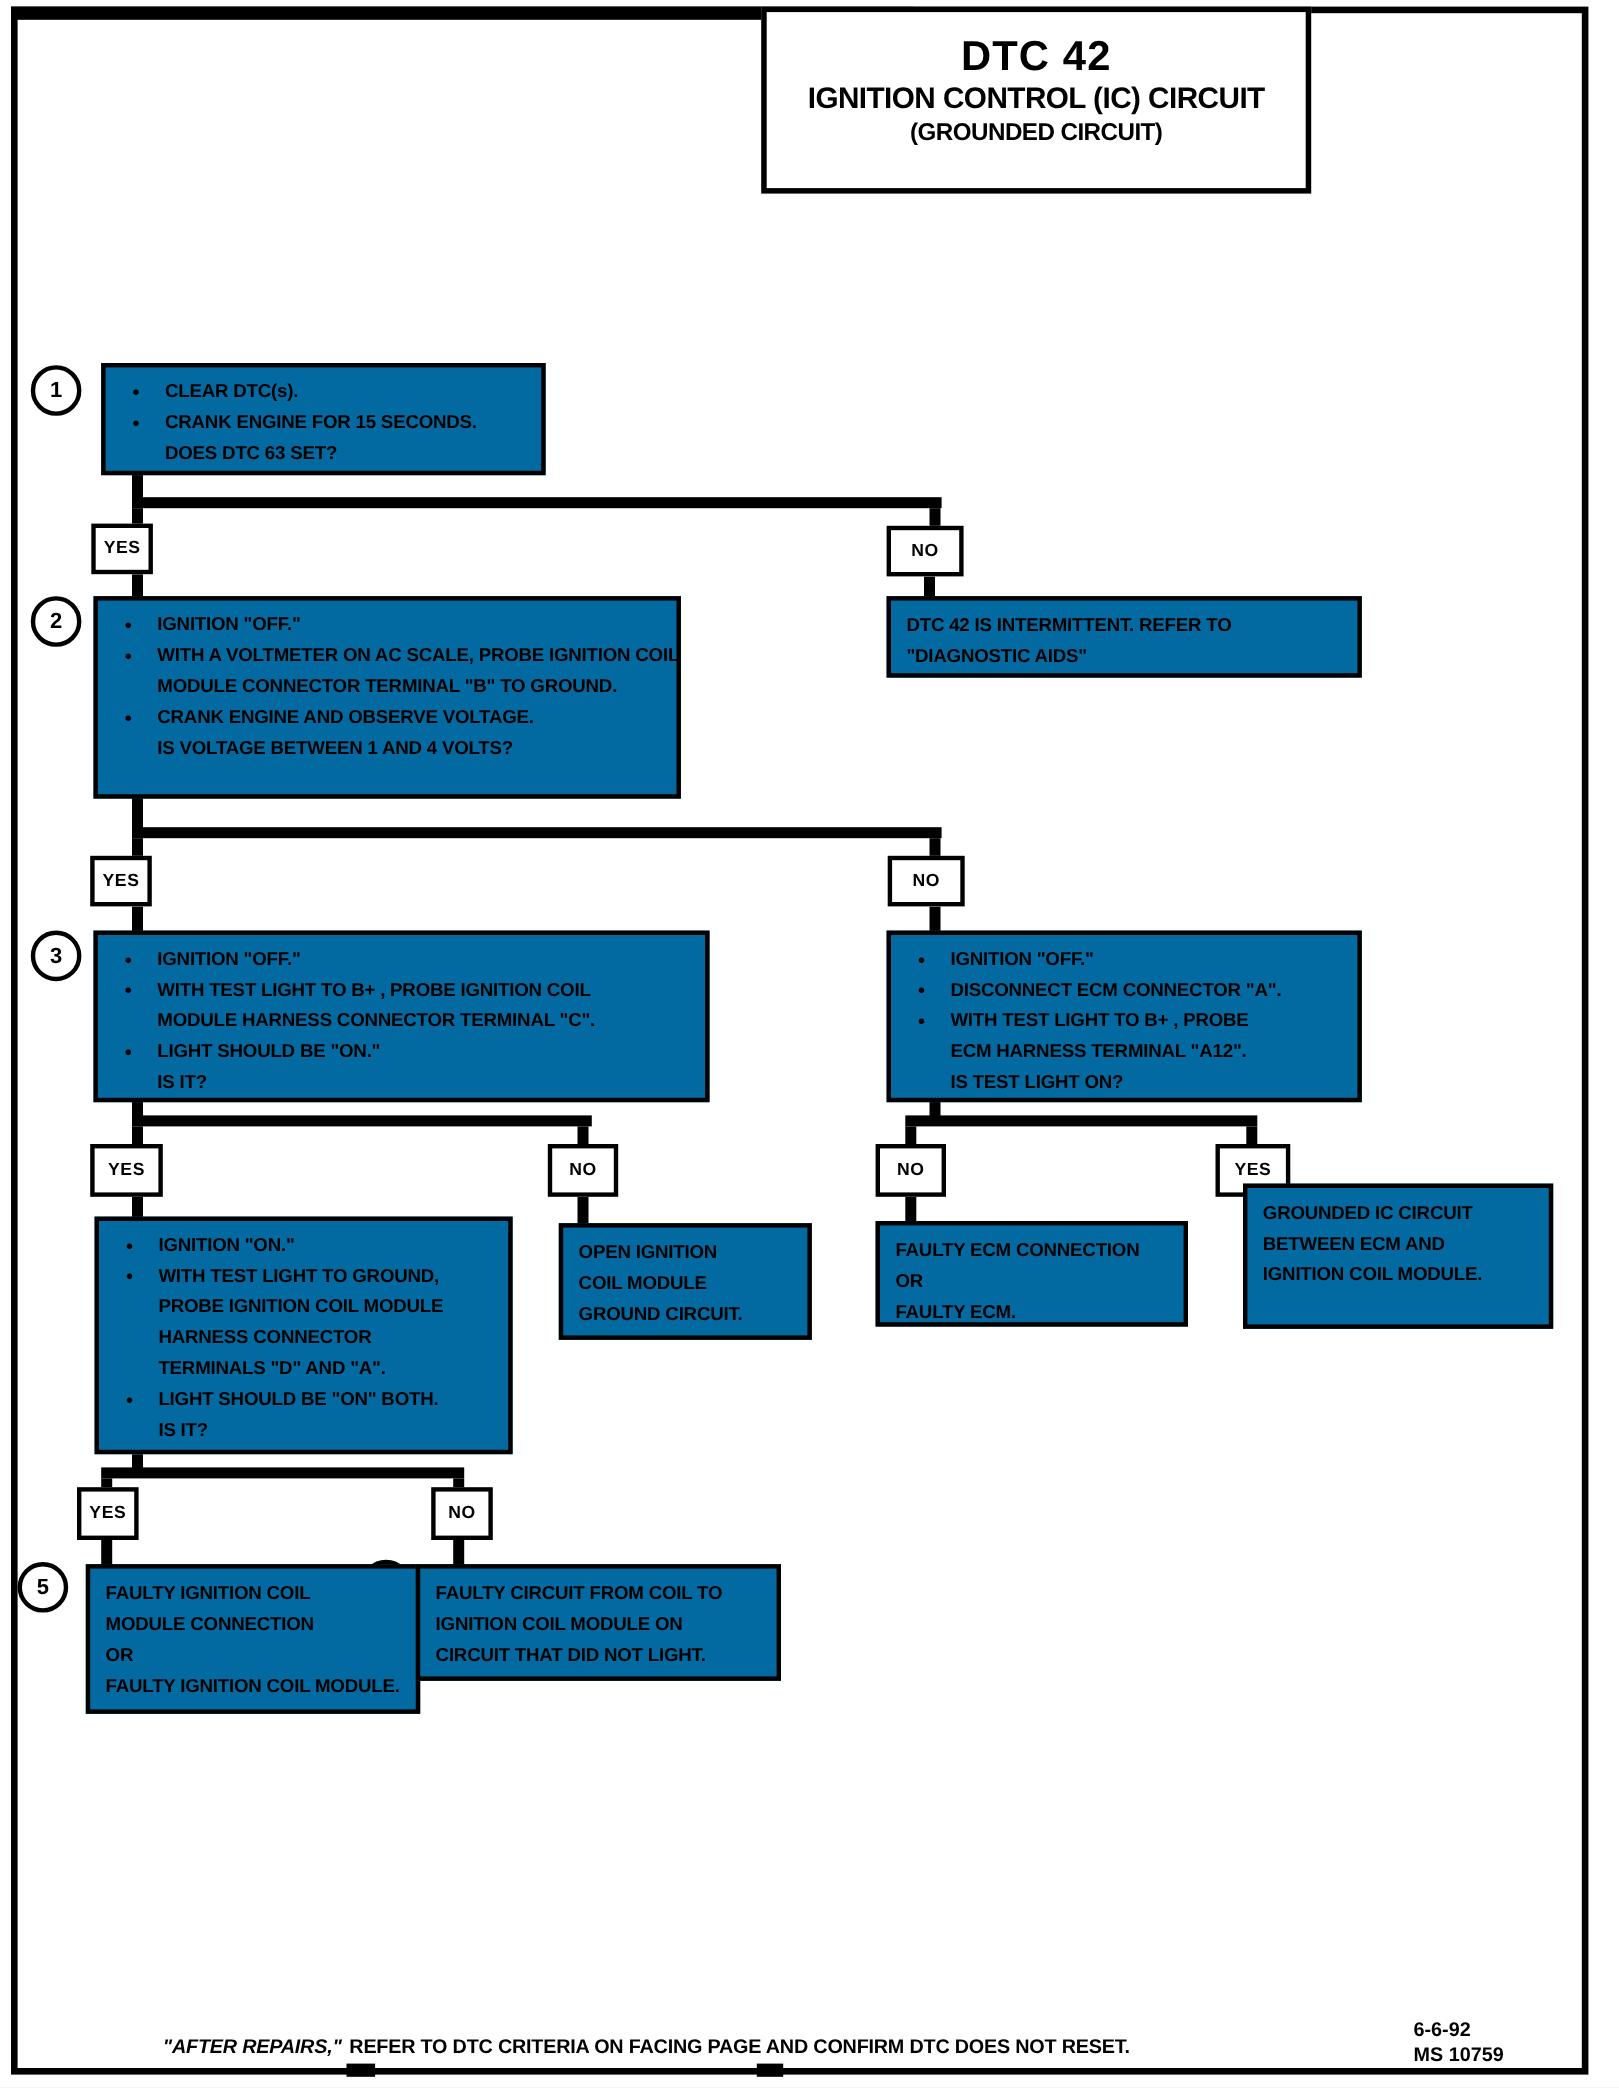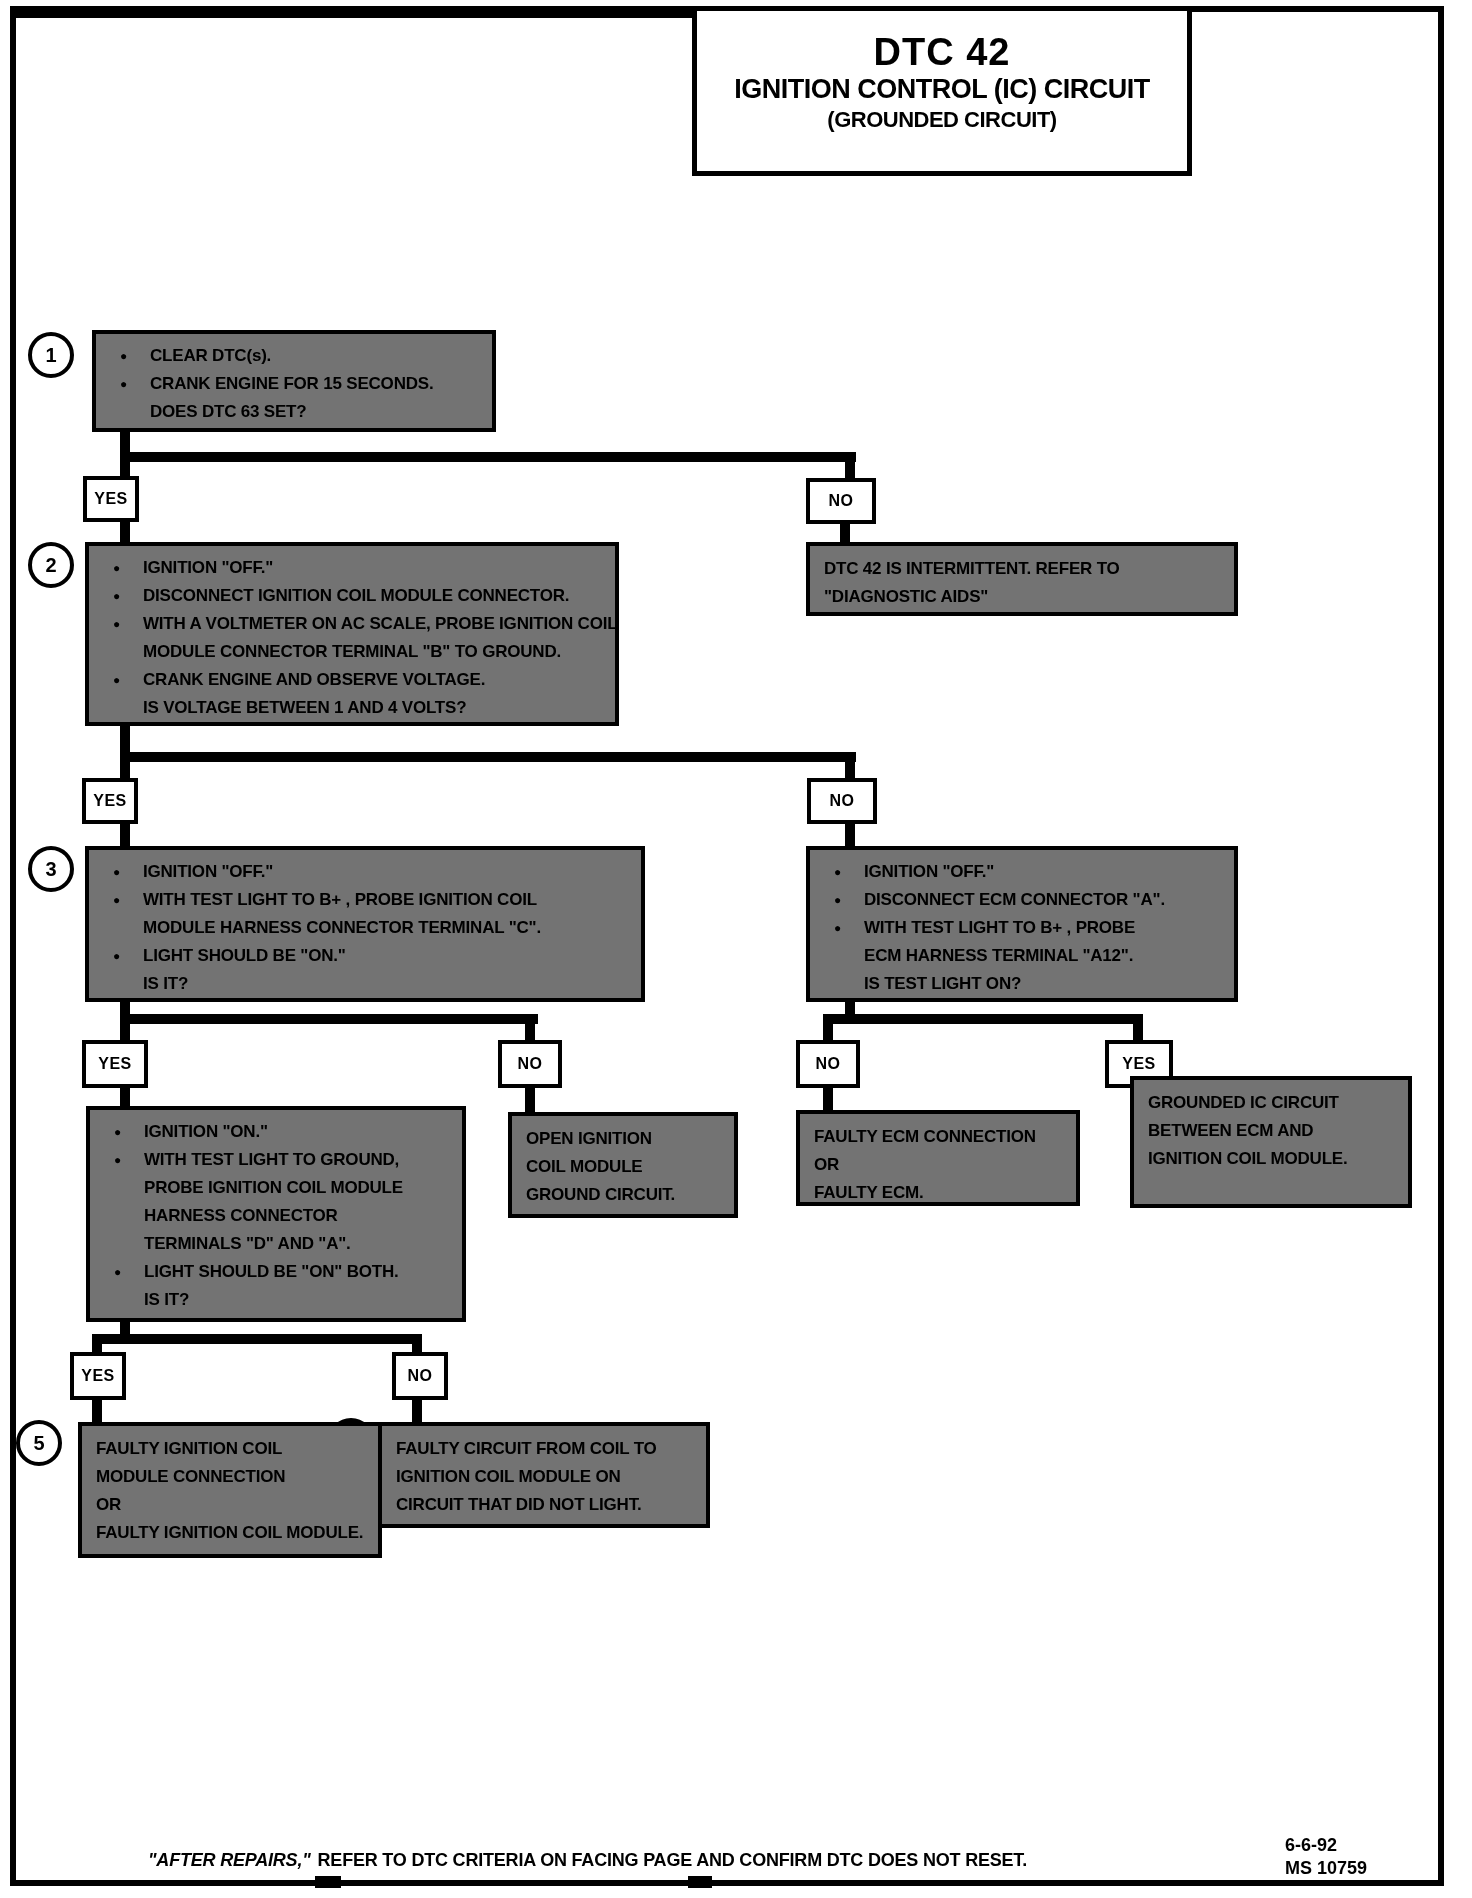--- a/index.html
+++ b/index.html
@@ -1,21 +1,21 @@
 <!DOCTYPE html>
 <html><head>
 <meta charset="utf-8">
 <style>
   html,body{margin:0;padding:0;background:#e8e8e8;}
   .canvas{position:relative;width:1472px;height:1898px;background:#ffffff;
           font-family:"Liberation Sans",sans-serif;color:#000;overflow:hidden;}
   .frame{position:absolute;left:10px;top:6px;width:1434px;height:1880px;
          border:6px solid #000;box-sizing:border-box;}
   .seg{position:absolute;background:#000;}
-  .box{position:absolute;background:#737373;border:4px solid #000;box-sizing:border-box;}
+  .box{position:absolute;background:#0369a1;border:4px solid #000;box-sizing:border-box;}
   .txt{padding:8px 8px 6px 22px;}
   .plain .txt{padding:9px 12px 6px 14px;}
   .ln{position:relative;padding-left:32px;font-size:17px;font-weight:bold;
       line-height:28px;letter-spacing:-0.2px;white-space:nowrap;}
   .plain .ln{padding-left:0;}
   .ln.b::before{content:"\25CF";position:absolute;left:2px;top:0;font-size:12px;}
   .yn{position:absolute;border:4px solid #000;box-sizing:border-box;background:#fff;
       display:flex;align-items:center;justify-content:center;
       font-size:16px;font-weight:bold;letter-spacing:0.5px;}
   .circle{position:absolute;width:46px;height:46px;border:4px solid #000;border-radius:50%;
@@ -92,21 +92,20 @@
       <div class="ln c">DOES DTC 63 SET?</div>
     </div>
   </div>
 
   <div class="yn" style="left:83px;top:476px;width:56px;height:46px;">YES</div>
   <div class="yn" style="left:806px;top:478px;width:70px;height:46px;">NO</div>
 
   <div class="box" style="left:85px;top:542px;width:534px;height:184px;">
     <div class="txt">
       <div class="ln b">IGNITION "OFF."</div>
-      <div class="ln b">DISCONNECT IGNITION COIL MODULE CONNECTOR.</div>
       <div class="ln b">WITH A VOLTMETER ON AC SCALE, PROBE IGNITION COIL</div>
       <div class="ln c">MODULE CONNECTOR TERMINAL "B" TO GROUND.</div>
       <div class="ln b">CRANK ENGINE AND OBSERVE VOLTAGE.</div>
       <div class="ln c">IS VOLTAGE BETWEEN 1 AND 4 VOLTS?</div>
     </div>
   </div>
 
   <div class="box plain" style="left:806px;top:542px;width:432px;height:74px;">
     <div class="txt">
       <div class="ln">DTC 42 IS INTERMITTENT.  REFER TO</div>

